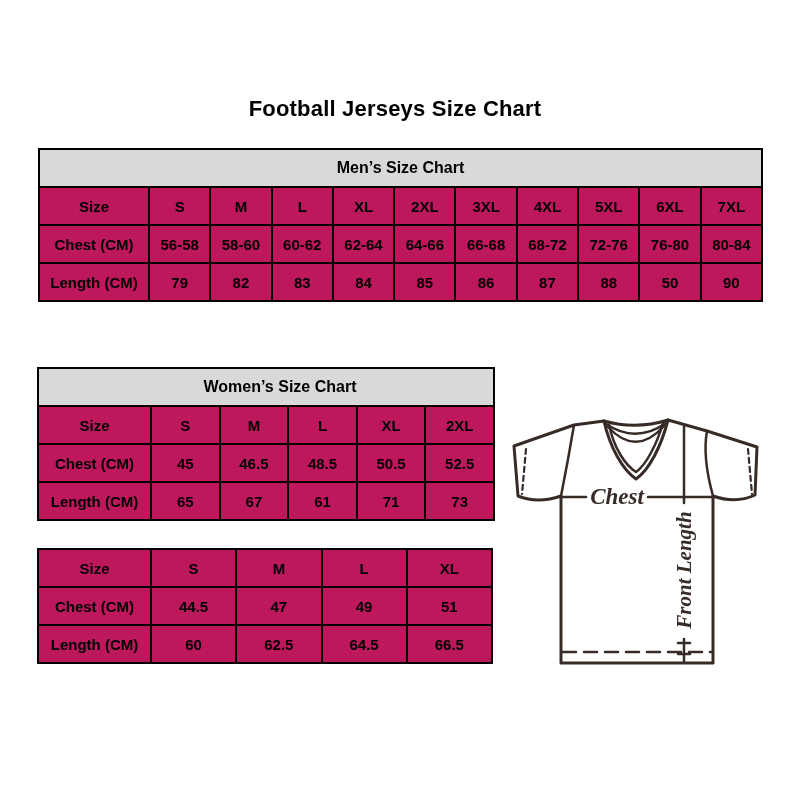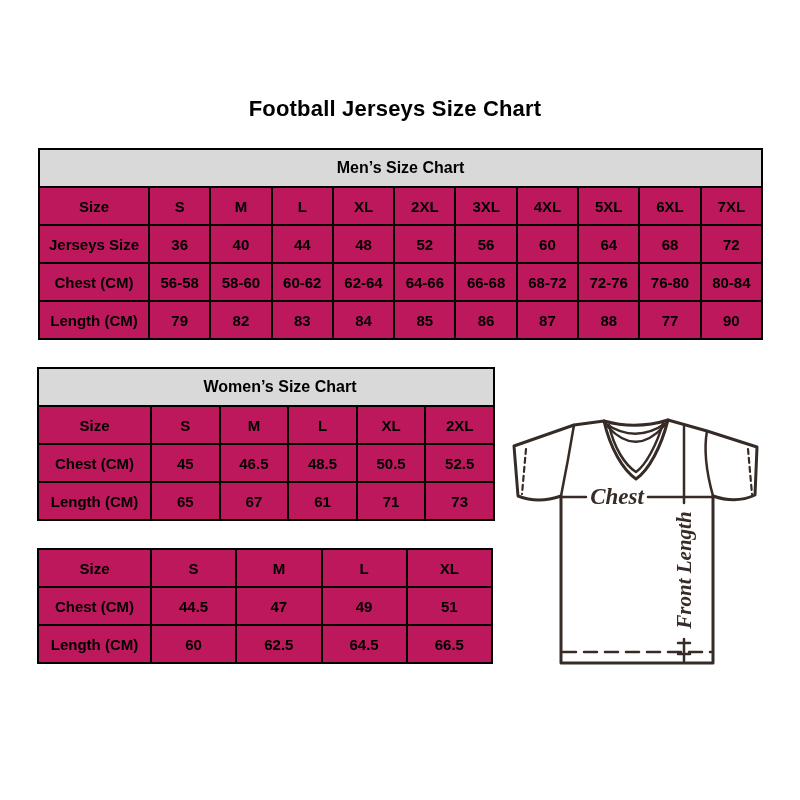--- a/index.html
+++ b/index.html
@@ -65,33 +65,20 @@
           <td>L</td>
           <td>XL</td>
           <td>2XL</td>
           <td>3XL</td>
           <td>4XL</td>
           <td>5XL</td>
           <td>6XL</td>
           <td>7XL</td>
         </tr>
         <tr>
-          <td>Jerseys Size</td>
-          <td>36</td>
-          <td>40</td>
-          <td>44</td>
-          <td>48</td>
-          <td>52</td>
-          <td>56</td>
-          <td>60</td>
-          <td>64</td>
-          <td>68</td>
-          <td>72</td>
-        </tr>
-        <tr>
           <td>Chest (CM)</td>
           <td>56-58</td>
           <td>58-60</td>
           <td>60-62</td>
           <td>62-64</td>
           <td>64-66</td>
           <td>66-68</td>
           <td>68-72</td>
           <td>72-76</td>
           <td>76-80</td>
@@ -100,21 +87,21 @@
         <tr>
           <td>Length (CM)</td>
           <td>79</td>
           <td>82</td>
           <td>83</td>
           <td>84</td>
           <td>85</td>
           <td>86</td>
           <td>87</td>
           <td>88</td>
-          <td>77</td>
+          <td>50</td>
           <td>90</td>
         </tr>
       </tbody>
     </table>
 
   <table class="women">
       <colgroup>
         <col class="label">
         <col>
         <col>

